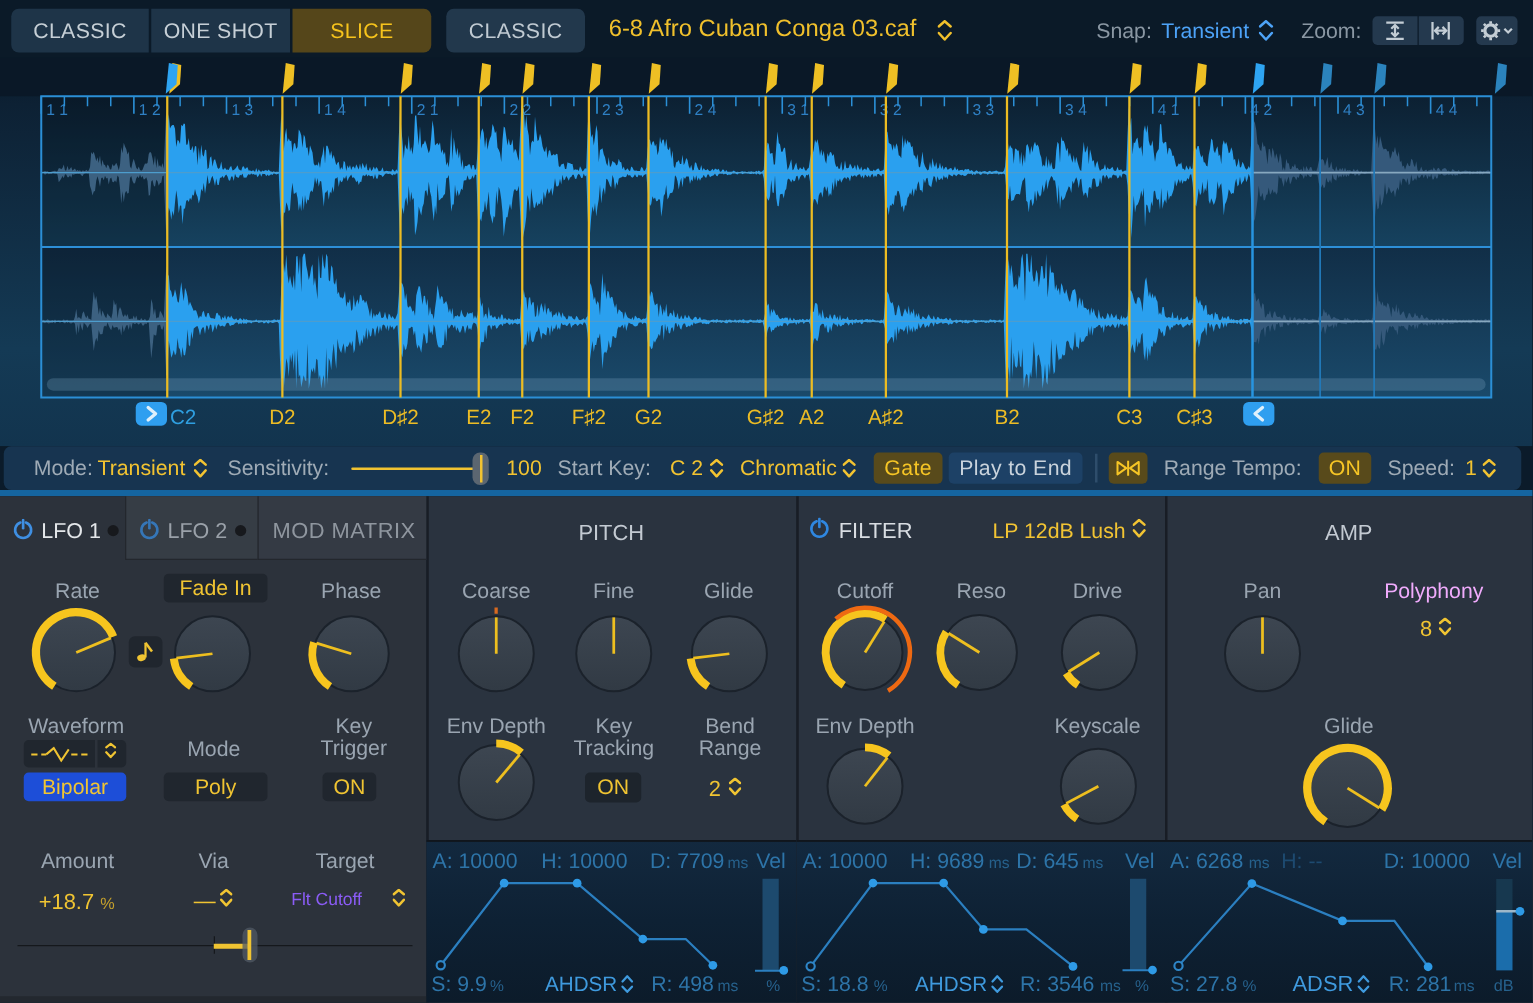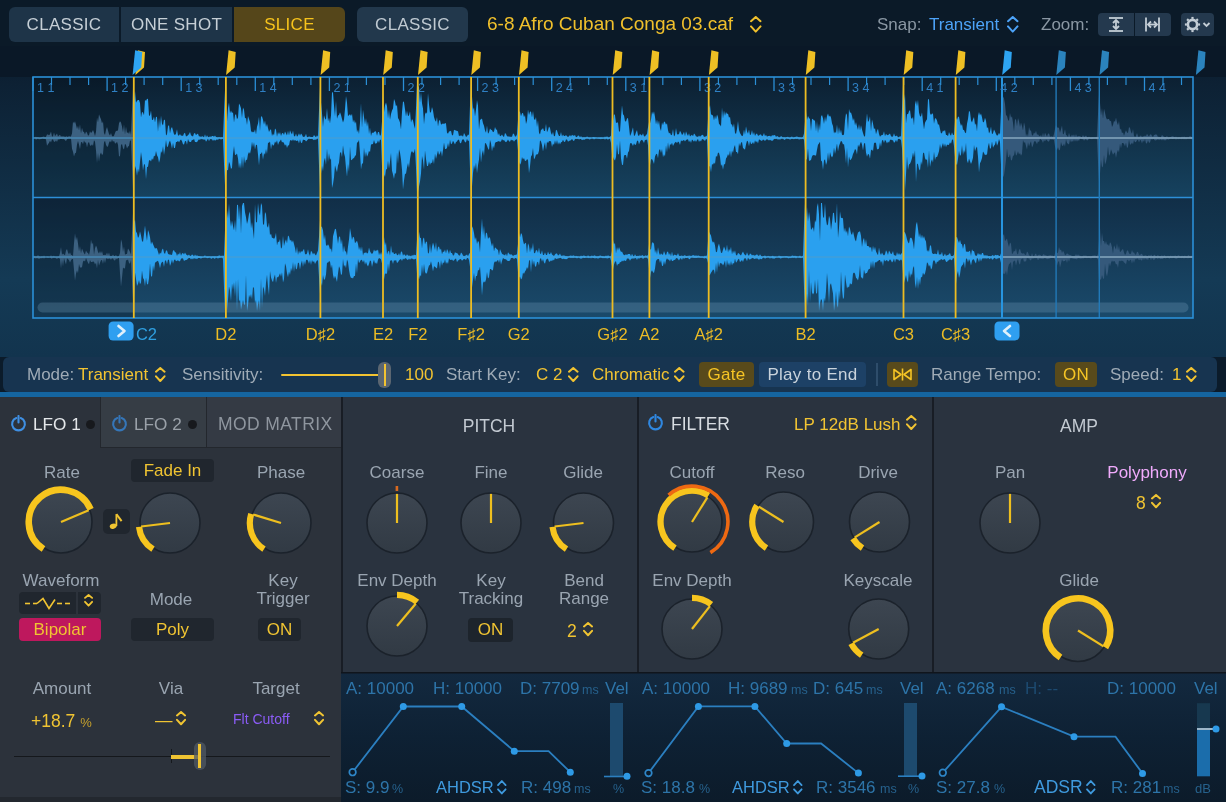--- a/index.html
+++ b/index.html
@@ -300,21 +300,21 @@
       <line x1="9" y1="6.5" x2="13" y2="6.5"></line>
       <polyline points="13,6.5 19,1.5 25,11.5 31,2.5"></polyline>
       <line x1="33" y1="6.5" x2="38" y2="6.5"></line>
       <line x1="41" y1="6.5" x2="46" y2="6.5"></line>
     </g>
   </svg>
 <svg style="position:absolute;left:84px;top:594px" width="9.125" height="13.700000000000001" viewBox="0 0 9.125 13.700000000000001">
     <polyline points="1,3.9000000000000004 4.5625,1 8.125,3.9000000000000004" fill="none" stroke="#f0c432" stroke-width="1.8" stroke-linecap="round" stroke-linejoin="round"></polyline>
     <polyline points="1,7.800000000000001 4.5625,11.700000000000001 8.125,7.800000000000001" fill="none" stroke="#f0c432" stroke-width="1.8" stroke-linecap="round" stroke-linejoin="round"></polyline>
   </svg>
-<div style="position:absolute;left:19px;top:618px;width:82px;height:23px;background:#be185d;border-radius:4px;color:#f0c432;font-size:17px;line-height:23px;text-align:center">Bipolar</div>
+<div style="position:absolute;left:19px;top:618px;width:82px;height:23px;background:#1d4ed8;border-radius:4px;color:#f0c432;font-size:17px;line-height:23px;text-align:center">Bipolar</div>
 <div style="position:absolute;left:171px;top:590px;transform:translateX(-50%);font-size:17px;color:#9aa5b1;white-space:nowrap">Mode</div>
 <div style="position:absolute;left:131px;top:618px;width:83px;height:23px;background:#20262e;border-radius:4px;color:#f0c432;font-size:17px;line-height:23px;text-align:center">Poly</div>
 <div style="position:absolute;left:283px;top:571px;transform:translateX(-50%);font-size:17px;color:#9aa5b1;white-space:nowrap">Key</div>
 <div style="position:absolute;left:283px;top:589px;transform:translateX(-50%);font-size:17px;color:#9aa5b1;white-space:nowrap">Trigger</div>
 <div style="position:absolute;left:258px;top:618px;width:43px;height:23px;background:#20262e;border-radius:4px;color:#f0c432;font-size:17px;line-height:23px;text-align:center">ON</div>
 <div style="position:absolute;left:62px;top:679px;transform:translateX(-50%);font-size:17px;color:#9aa5b1;white-space:nowrap">Amount</div>
 <div style="position:absolute;left:31px;top:711px;font-size:17.5px;color:#f0c432">+18.7&nbsp;<span style="font-size:13px;color:#c5a02c">%</span></div>
 <div style="position:absolute;left:171px;top:679px;transform:translateX(-50%);font-size:17px;color:#9aa5b1;white-space:nowrap">Via</div>
 <div style="position:absolute;left:155px;top:710px;font-size:17.5px;color:#f0c432">—</div>
 <svg style="position:absolute;left:176px;top:711px" width="10.075" height="15.26" viewBox="0 0 10.075 15.26">

